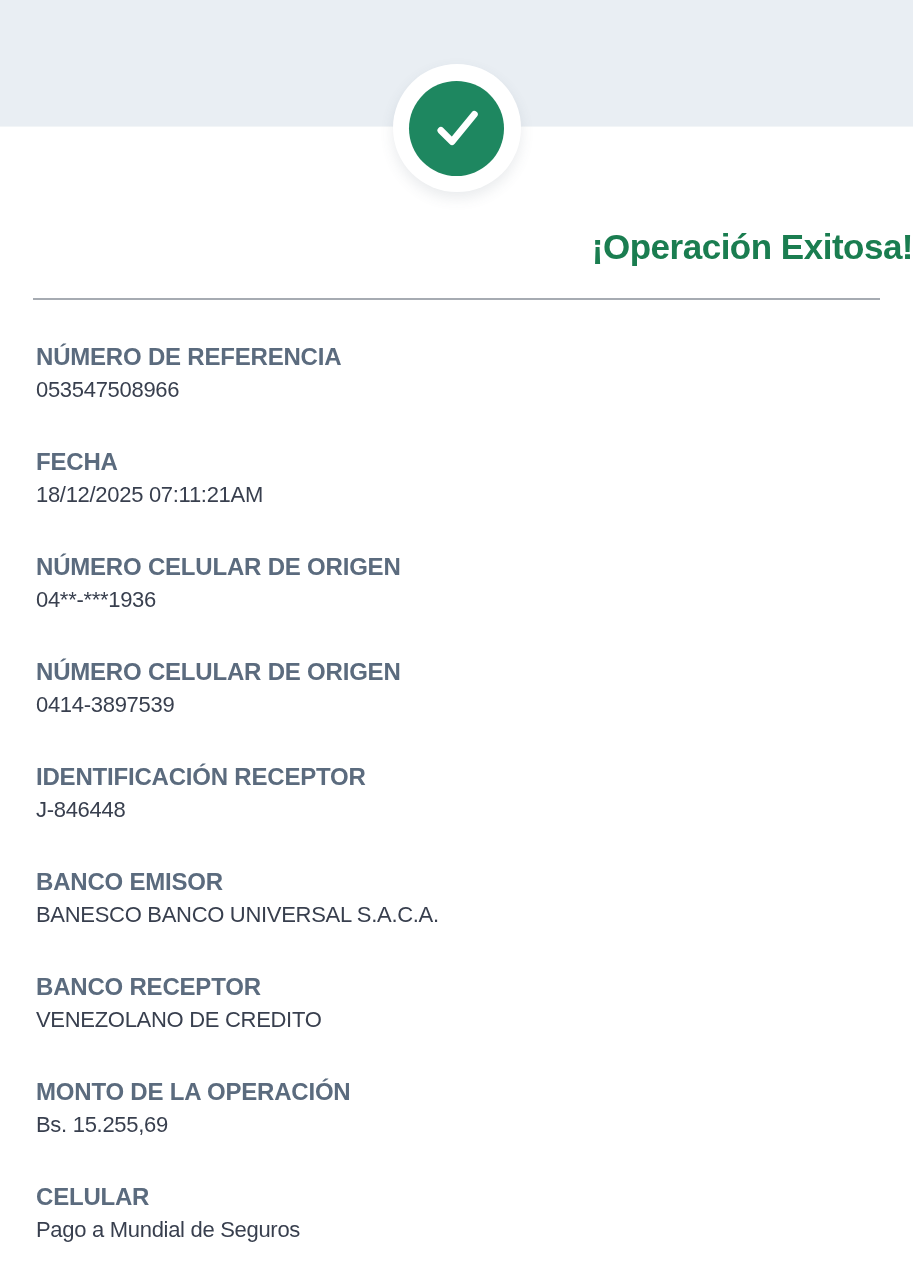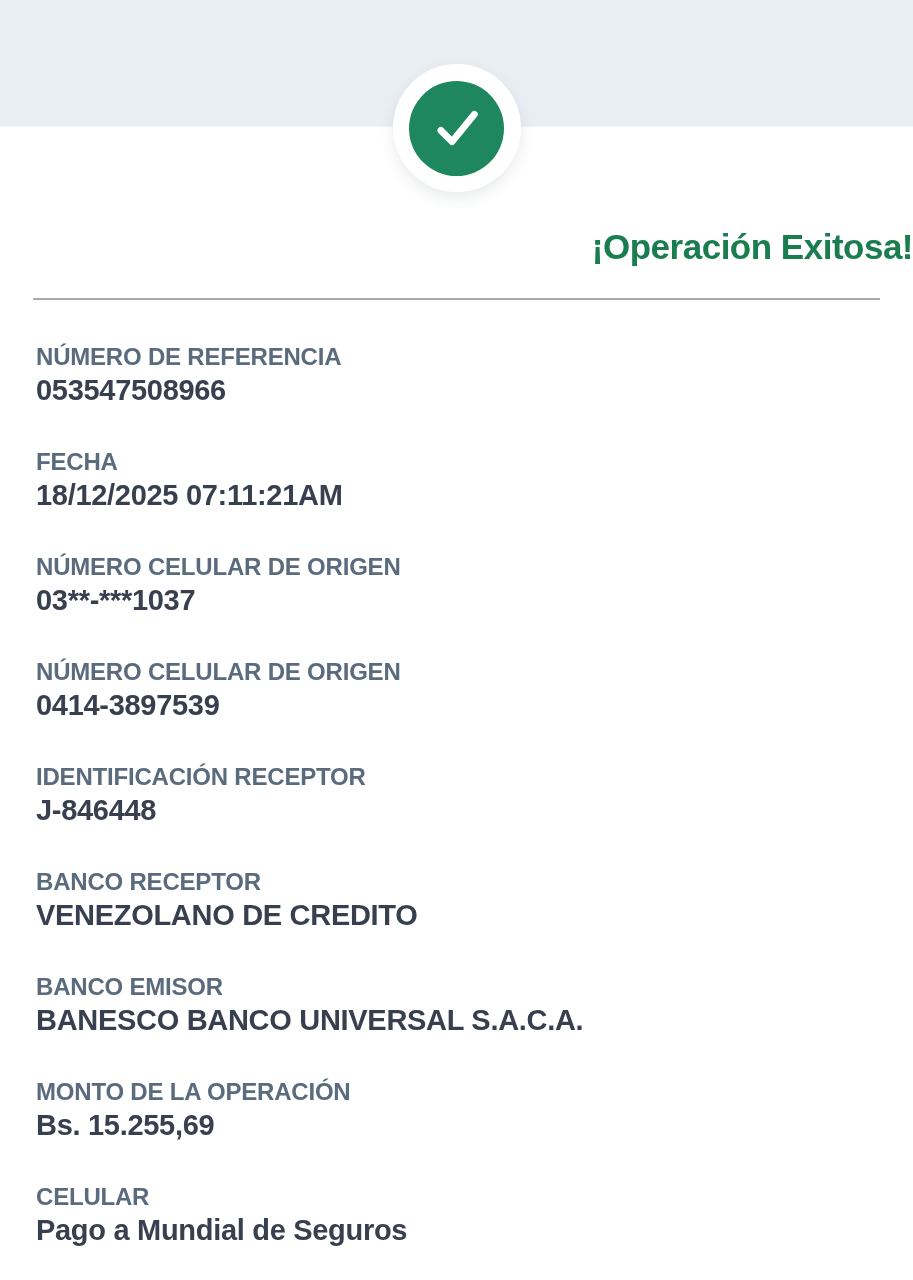--- a/index.html
+++ b/index.html
@@ -65,22 +65,22 @@
     margin-bottom: 39px;
   }
   .detail-label {
     font-size: 24px;
     font-weight: 700;
     color: #5b6b7e;
     line-height: 30px;
     letter-spacing: -0.2px;
   }
   .detail-value {
-    font-size: 29px;
-    font-weight: 700;
+    font-size: 22px;
+    font-weight: 400;
     color: #383f4e;
     line-height: 36px;
     letter-spacing: -0.3px;
   }
 </style>
 </head>
 <body>
 
 <div class="header-band"></div>
 
@@ -102,41 +102,41 @@
     <div class="detail-value">053547508966</div>
   </div>
 
   <div class="detail-item">
     <div class="detail-label">FECHA</div>
     <div class="detail-value">18/12/2025 07:11:21AM</div>
   </div>
 
   <div class="detail-item">
     <div class="detail-label">NÚMERO CELULAR DE ORIGEN</div>
-    <div class="detail-value">03**-***1037</div>
+    <div class="detail-value">04**-***1936</div>
   </div>
 
   <div class="detail-item">
     <div class="detail-label">NÚMERO CELULAR DE ORIGEN</div>
     <div class="detail-value">0414-3897539</div>
   </div>
 
   <div class="detail-item">
     <div class="detail-label">IDENTIFICACIÓN RECEPTOR</div>
     <div class="detail-value">J-846448</div>
   </div>
 
   <div class="detail-item">
-    <div class="detail-label">BANCO RECEPTOR</div>
-    <div class="detail-value">VENEZOLANO DE CREDITO</div>
+    <div class="detail-label">BANCO EMISOR</div>
+    <div class="detail-value">BANESCO BANCO UNIVERSAL S.A.C.A.</div>
   </div>
 
   <div class="detail-item">
-    <div class="detail-label">BANCO EMISOR</div>
-    <div class="detail-value">BANESCO BANCO UNIVERSAL S.A.C.A.</div>
+    <div class="detail-label">BANCO RECEPTOR</div>
+    <div class="detail-value">VENEZOLANO DE CREDITO</div>
   </div>
 
   <div class="detail-item">
     <div class="detail-label">MONTO DE LA OPERACIÓN</div>
     <div class="detail-value">Bs. 15.255,69</div>
   </div>
 
   <div class="detail-item">
     <div class="detail-label">CELULAR</div>
     <div class="detail-value">Pago a Mundial de Seguros</div>

